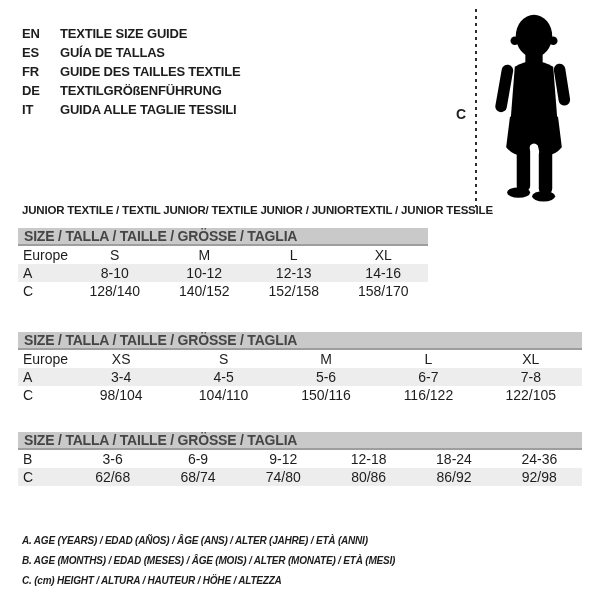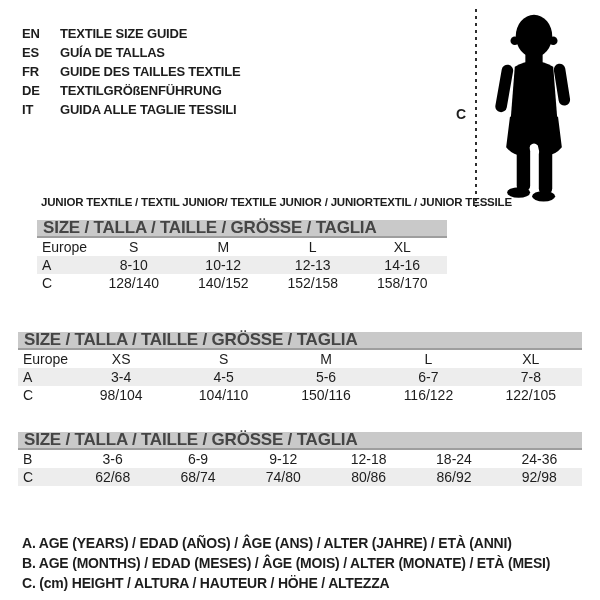--- a/index.html
+++ b/index.html
@@ -29,30 +29,30 @@
   .section{left:18px;}
   .t-title{
     font-size:11.5px;font-weight:bold;letter-spacing:-0.2px;
     margin-left:4px;white-space:nowrap;
   }
   .t-title .subscript{font-size:8px;vertical-align:-2px;}
   .t-title-line{height:16px;}
   .size-bar{
     background:#c9c9c9;border-bottom:2px solid #9e9e9e;
     height:16px;display:flex;align-items:center;padding-left:6px;
-    font-size:17px;font-weight:bold;color:#454545;letter-spacing:-0.2px;
+    font-size:14px;font-weight:bold;color:#454545;letter-spacing:-0.2px;
   }
   .trow{display:flex;height:18px;align-items:center;font-size:14px;}
   .trow.shaded{background:#ededed;}
   .trow .lbl{width:52px;padding-left:5px;box-sizing:border-box;}
   .trow .cell{flex:1;text-align:center;}
 
   
   .footnotes{left:22px;top:535px;}
-  .footnote{height:20px;font-size:14px;font-weight:bold;letter-spacing:-0.2px;white-space:nowrap;}
+  .footnote{height:20px;font-size:10px;font-weight:bold;letter-spacing:-0.2px;white-space:nowrap;font-style:italic;}
 </style>
 </head>
 <body>
 
 <div class="abs lang-block">
   <div class="lang-row">
     <span class="lang-code">EN</span>
     <span class="lang-label">TEXTILE SIZE GUIDE</span>
   </div>
   <div class="lang-row">
@@ -85,21 +85,21 @@
     <rect x="17" y="56" width="12" height="50" rx="6" transform="rotate(10 23 58)"></rect>
     <rect x="70" y="55" width="12" height="44" rx="6" transform="rotate(-9 76 57)"></rect>
     <path d="M25 110 Q50 122 75 110 L79 142 Q69 154 56 149 L54 140 Q50 136 46 140 L44 149 Q31 154 21 142 Z"></path>
     <rect x="32" y="140" width="14" height="48" rx="6"></rect>
     <rect x="55" y="143" width="14" height="48" rx="6"></rect>
     <ellipse cx="34" cy="189" rx="12" ry="5.5"></ellipse>
     <ellipse cx="60" cy="193" rx="12" ry="5.5"></ellipse>
   </g>
 </svg>
 
-<div class="abs section" style="top:196px;width:410px;margin-left:19px;">
+<div class="abs section" style="top:204px;width:410px;">
   <div class="t-title">JUNIOR TEXTILE / TEXTIL JUNIOR/ TEXTILE JUNIOR / JUNIORTEXTIL / JUNIOR TESSILE</div>
   <div class="size-bar" style="margin-top:12px;">SIZE / TALLA / TAILLE / GRÖSSE / TAGLIA</div>
   <div class="trow">
     <span class="lbl">Europe</span>
     <span class="cell">S</span>
     <span class="cell">M</span>
     <span class="cell">L</span>
     <span class="cell">XL</span>
   </div>
   <div class="trow shaded">

